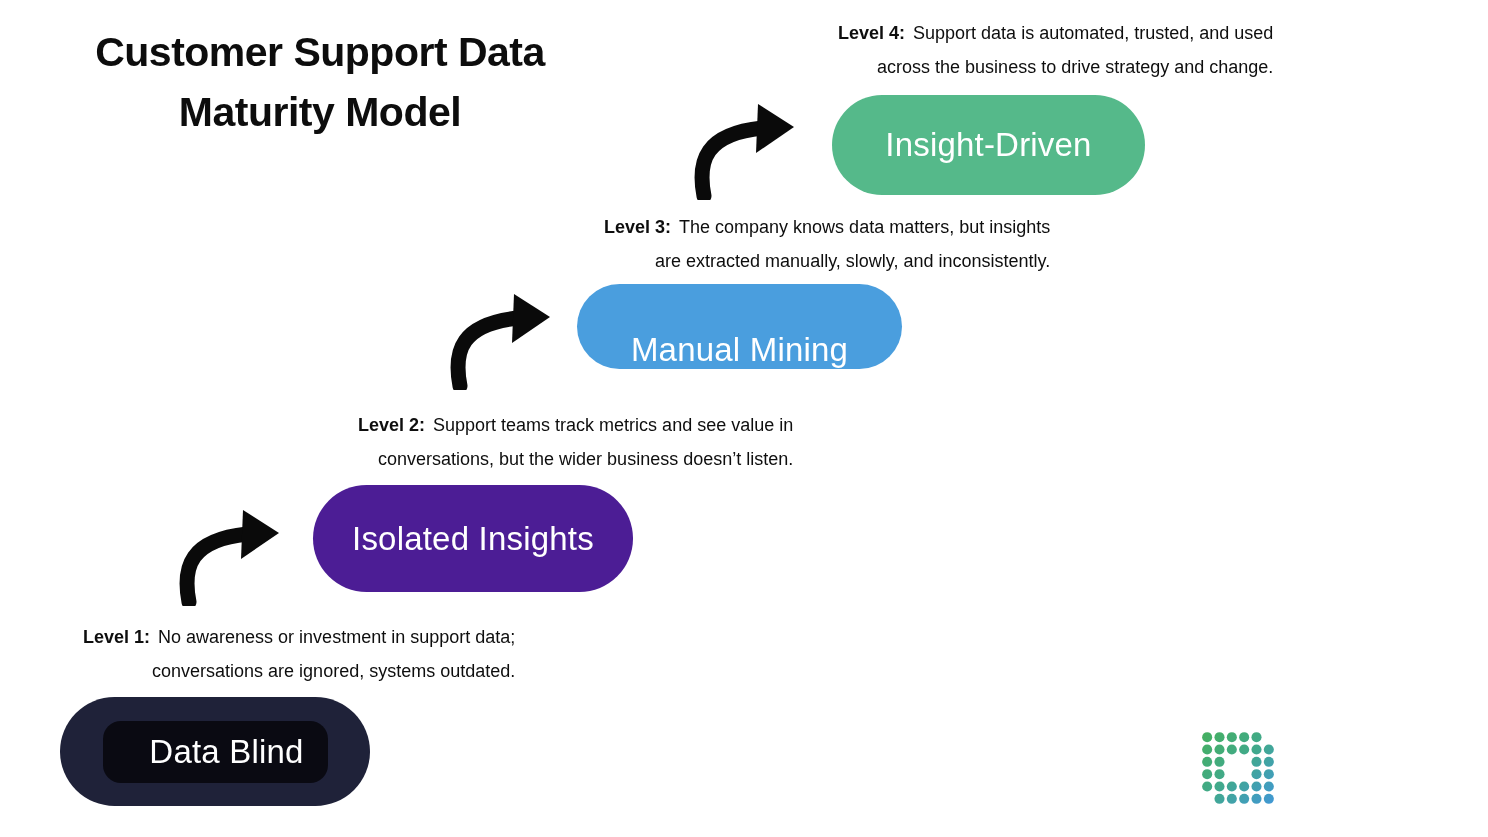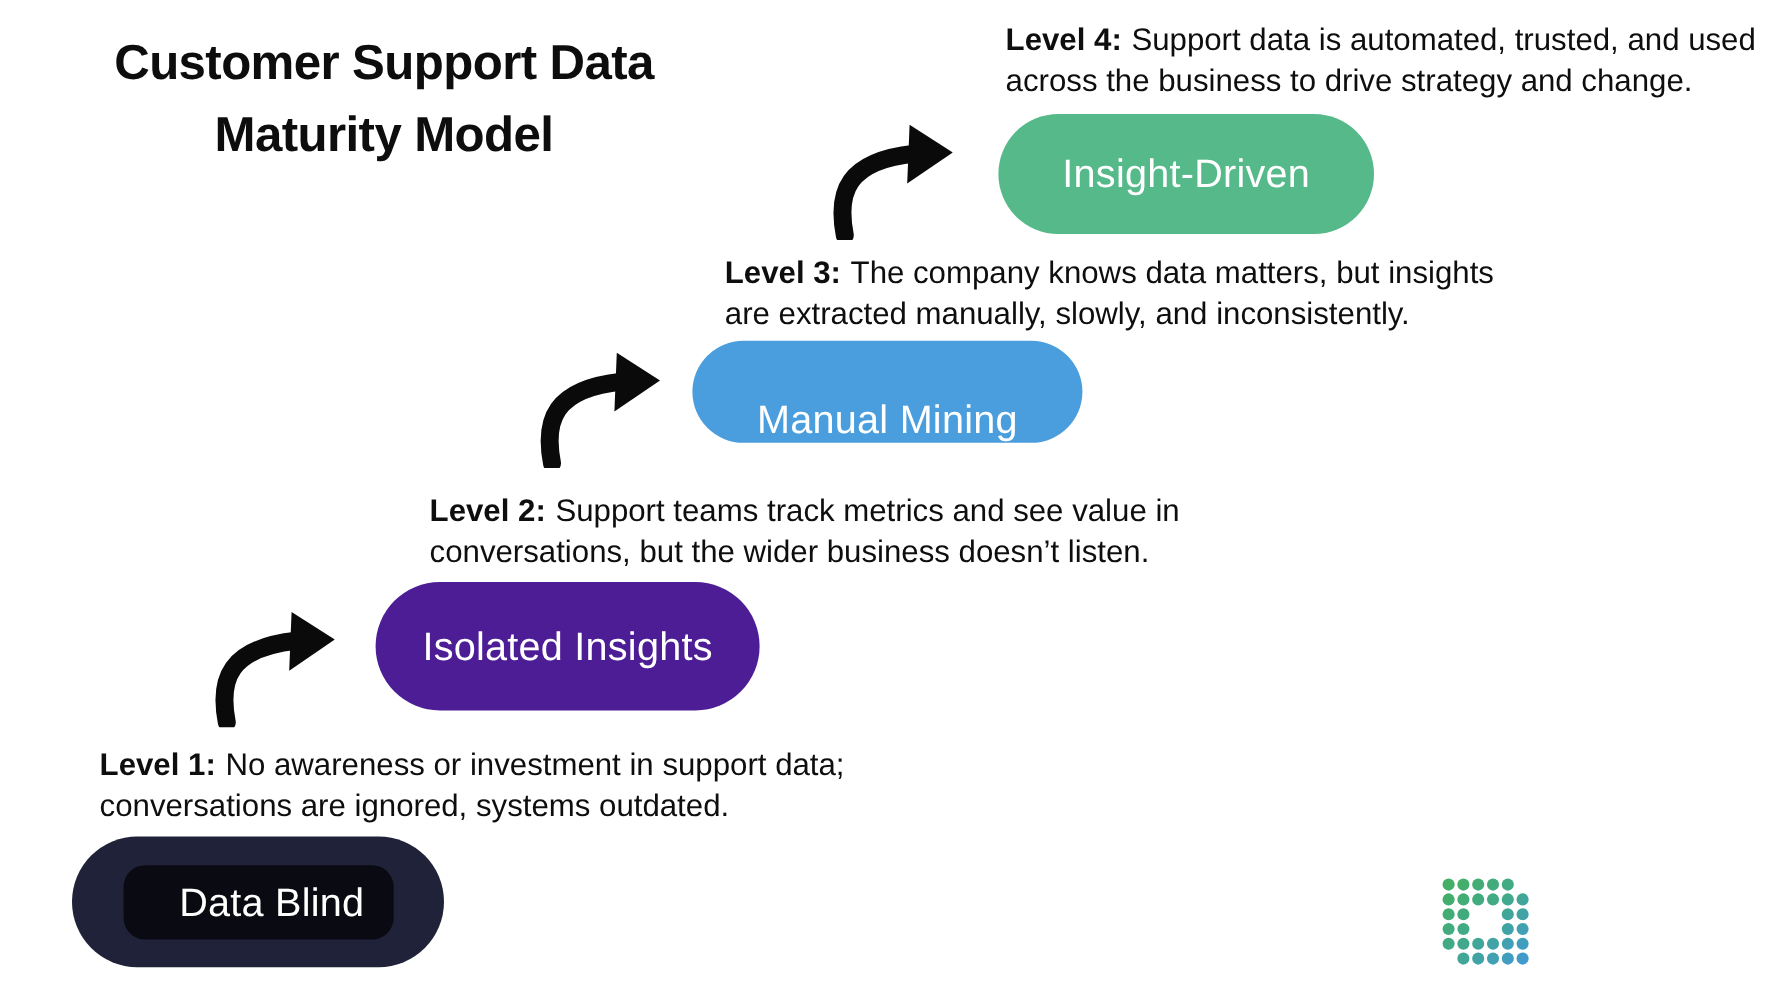--- a/index.html
+++ b/index.html
@@ -4,21 +4,21 @@
 <style>
   html,body{margin:0;padding:0;background:#ffffff;}
   .canvas{
     position:relative;width:1488px;height:837px;background:#ffffff;
     font-family:"Liberation Sans","DejaVu Sans",sans-serif;overflow:hidden;
   }
   .title{
     position:absolute;left:20px;top:22px;width:600px;text-align:center;
     font-size:41px;font-weight:800;color:#0d0d0d;line-height:60px;letter-spacing:-0.5px;
   }
-  .level-text{position:absolute;color:#0e0e0e;font-size:26px;line-height:34px;}
+  .level-text{position:absolute;color:#0e0e0e;font-size:18px;line-height:34px;text-align:right;}
   .desc-line{white-space:nowrap;}
   .desc-line b{font-weight:700;margin-right:8px;}
   .pill{
     position:absolute;display:flex;align-items:center;justify-content:center;
     color:#ffffff;font-weight:400;font-size:33px;letter-spacing:0.2px;
   }
   .pill-l4{left:832px;top:95px;width:313px;height:100px;border-radius:50px;}
   .pill-l3{left:577px;top:284px;width:325px;height:85px;border-radius:48px;align-items:flex-end;}
   .pill-l2{left:313px;top:485px;width:320px;height:107px;border-radius:54px;}
   .pill-l1{left:60px;top:697px;width:310px;height:109px;border-radius:55px;}

